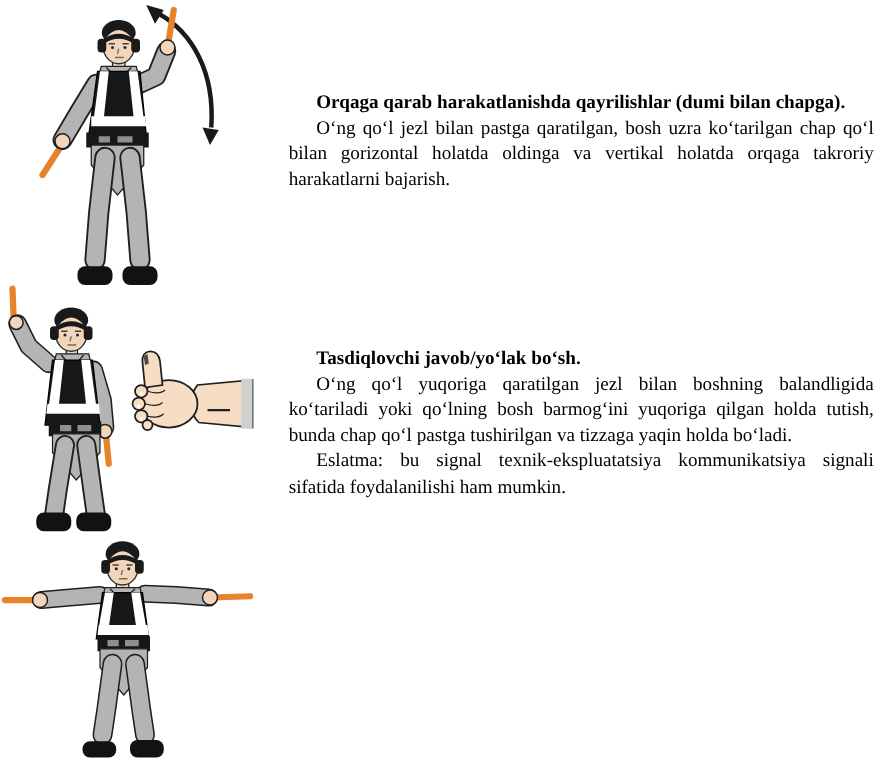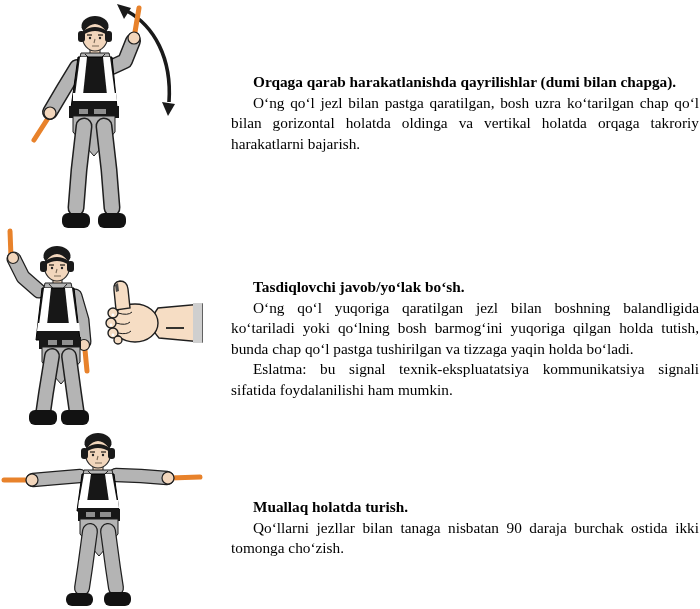--- a/index.html
+++ b/index.html
@@ -183,18 +183,14 @@
     <p class="heading">Tasdiqlovchi javob/yo‘lak bo‘sh.</p>
     <p class="body">O‘ng qo‘l yuqoriga qaratilgan jezl bilan boshning balandligida ko‘tariladi yoki qo‘lning bosh barmog‘ini yuqoriga qilgan holda tutish, bunda chap qo‘l pastga tushirilgan va tizzaga yaqin holda bo‘ladi.</p>
     <p class="body">Eslatma: bu signal texnik-ekspluatatsiya kommunikatsiya signali sifatida foydalanilishi ham mumkin.</p>
   </div>
 
   <div class="textcol text1">
     <p class="heading">Orqaga qarab harakatlanishda qayrilishlar (dumi bilan chapga).</p>
     <p class="body">O‘ng qo‘l jezl bilan pastga qaratilgan, bosh uzra ko‘tarilgan chap qo‘l bilan gorizontal holatda oldinga va vertikal holatda orqaga takroriy harakatlarni bajarish.</p>
   </div>
 
-  <div class="textcol text3">
-    <p class="heading">Muallaq holatda turish.</p>
-    <p class="body">Qo‘llarni jezllar bilan tanaga nisbatan 90 daraja burchak ostida ikki tomonga cho‘zish.</p>
-  </div>
 
 </div>
 
 </body></html>

